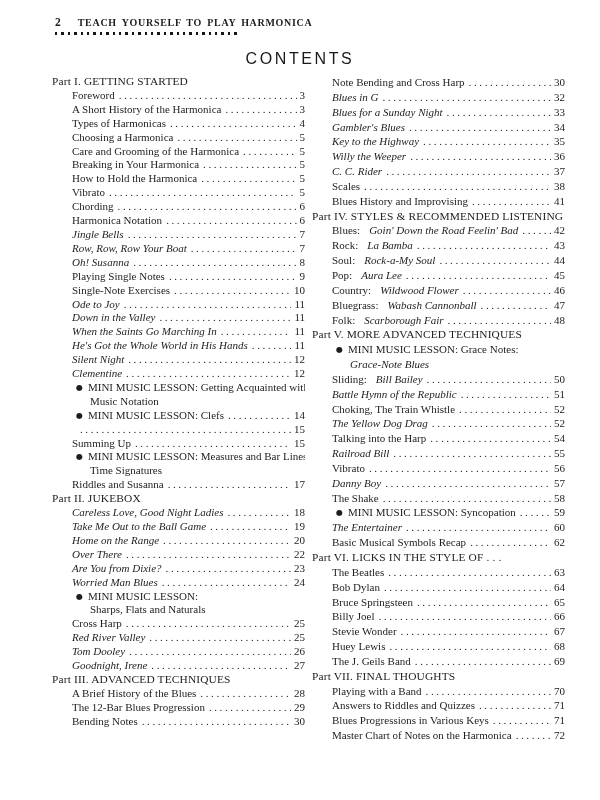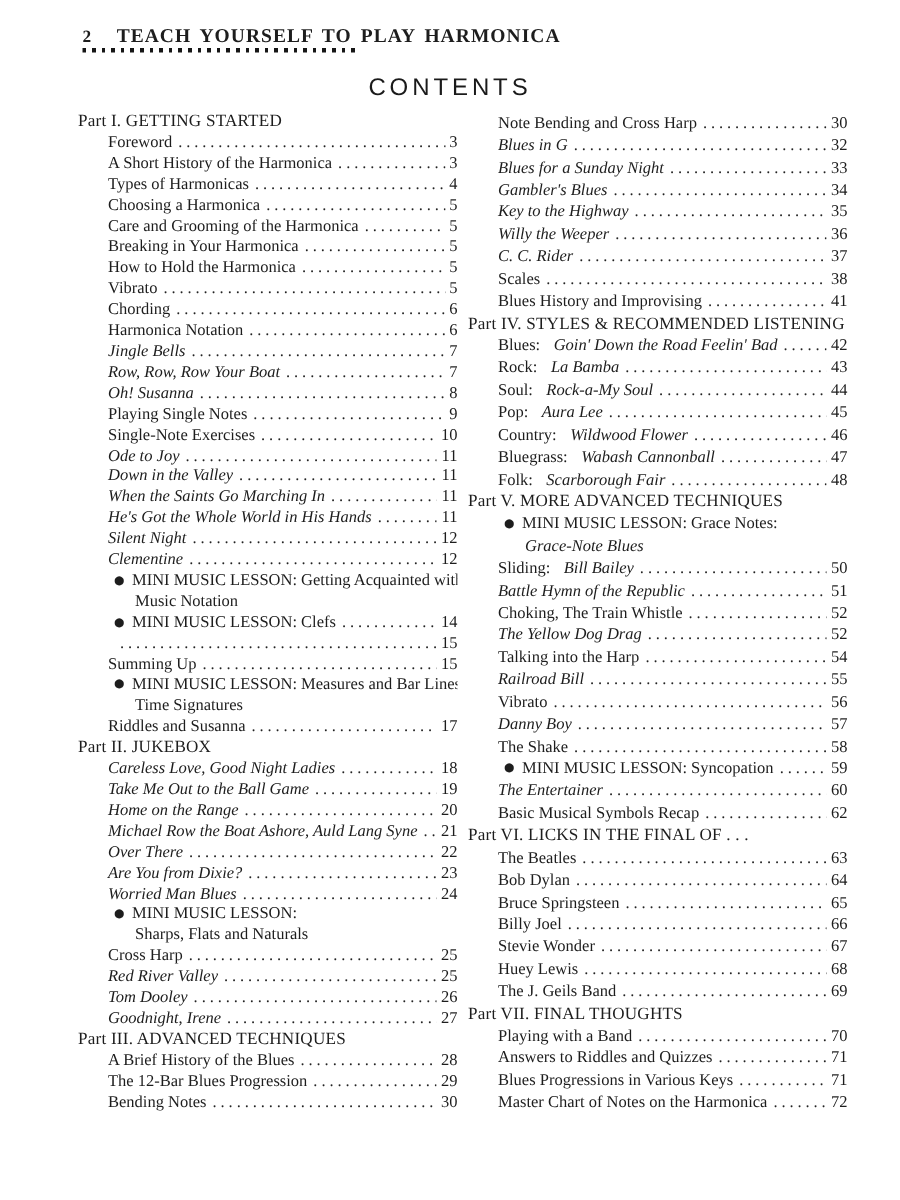--- a/index.html
+++ b/index.html
@@ -14,21 +14,21 @@
     margin:0 auto;
   }
   
   .runhead{
     position:absolute;left:55px;top:16px;
     display:flex;align-items:baseline;
     font-weight:bold;
   }
   .runhead .pgnum{font-size:11.5px;margin-right:17px;}
   .runhead .booktitle{
-    font-size:13px;letter-spacing:0.7px;word-spacing:2px;
+    font-size:10px;letter-spacing:0.7px;word-spacing:2px;
   }
   .dotted-rule{
     position:absolute;left:55px;top:32px;
     width:182px;height:3px;
     background:repeating-linear-gradient(to right,#161616 0 2.4px,transparent 2.4px 6.4px);
   }
   
   .contents-title{
     position:absolute;left:0;top:50px;width:100%;
     text-align:center;
@@ -233,25 +233,20 @@
         <span class="ttl"><span class="t it">Take Me Out to the Ball Game</span></span>
         <span class="leader"></span>
         <span class="pg">19</span>
       </div>
       <div class="line entry">
         <span class="ttl"><span class="t it">Home on the Range</span></span>
         <span class="leader"></span>
         <span class="pg">20</span>
       </div>
       <div class="line entry">
-        <span class="ttl"><span class="t it">Michael Row the Boat Ashore, Auld Lang Syne</span></span>
-        <span class="leader"></span>
-        <span class="pg">21</span>
-      </div>
-      <div class="line entry">
         <span class="ttl"><span class="t it">Over There</span></span>
         <span class="leader"></span>
         <span class="pg">22</span>
       </div>
       <div class="line entry">
         <span class="ttl"><span class="t it">Are You from Dixie?</span></span>
         <span class="leader"></span>
         <span class="pg">23</span>
       </div>
       <div class="line entry">
@@ -455,21 +450,21 @@
         <span class="ttl"><span class="t it">The Entertainer</span></span>
         <span class="leader"></span>
         <span class="pg">60</span>
       </div>
       <div class="line entry">
         <span class="ttl"><span class="t">Basic Musical Symbols Recap</span></span>
         <span class="leader"></span>
         <span class="pg">62</span>
       </div>
       <div class="line part">
-        <span class="ttl"><span class="t">Part VI. LICKS IN THE FINAL OF . . .</span></span>
+        <span class="ttl"><span class="t">Part VI. LICKS IN THE STYLE OF . . .</span></span>
       </div>
       <div class="line entry">
         <span class="ttl"><span class="t">The Beatles</span></span>
         <span class="leader"></span>
         <span class="pg">63</span>
       </div>
       <div class="line entry">
         <span class="ttl"><span class="t">Bob Dylan</span></span>
         <span class="leader"></span>
         <span class="pg">64</span>

